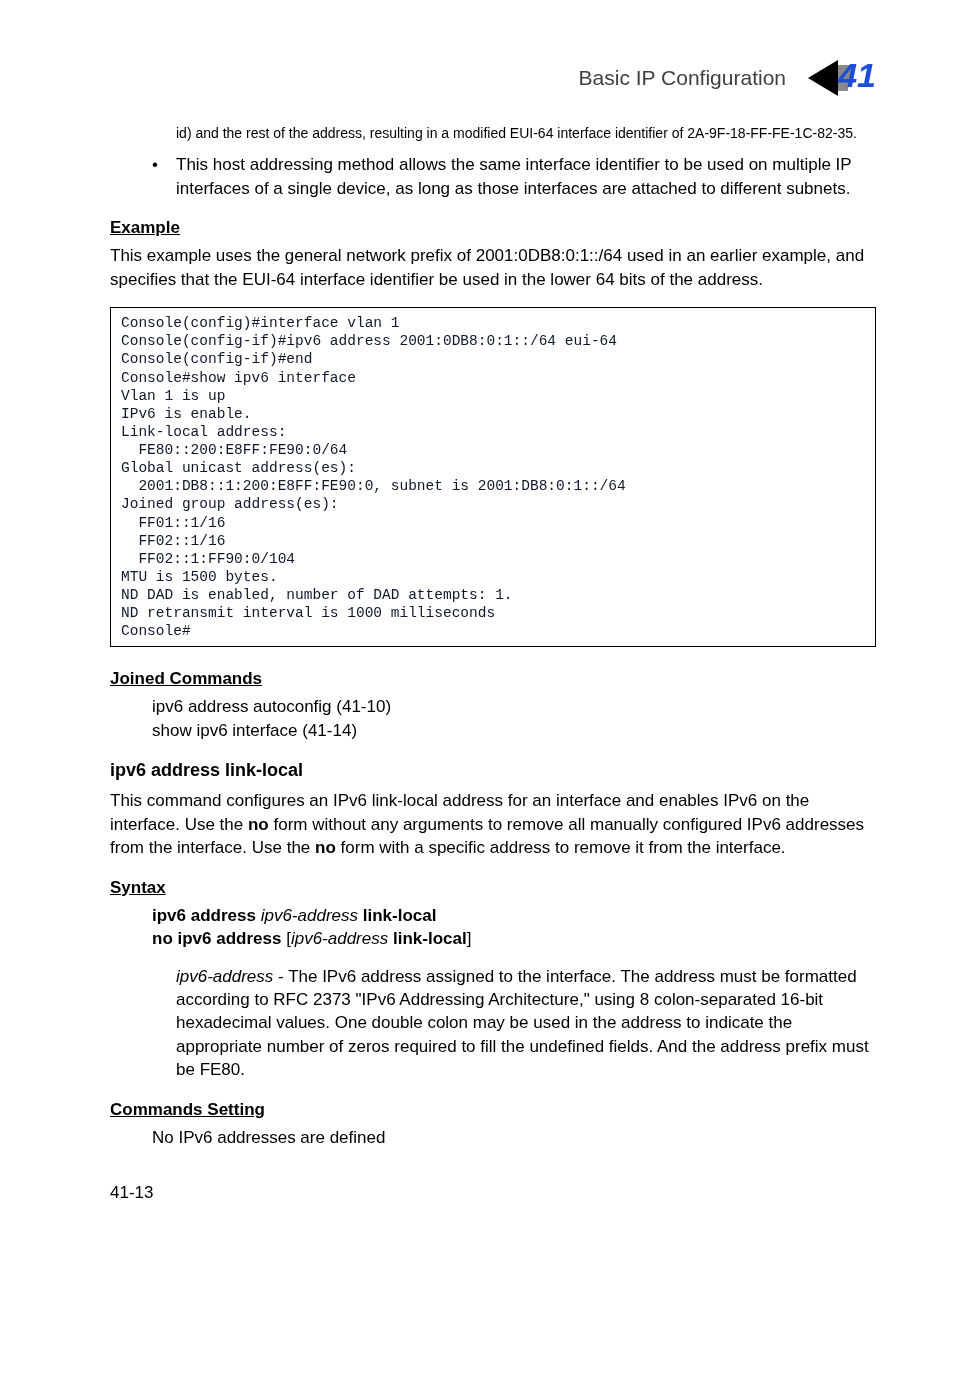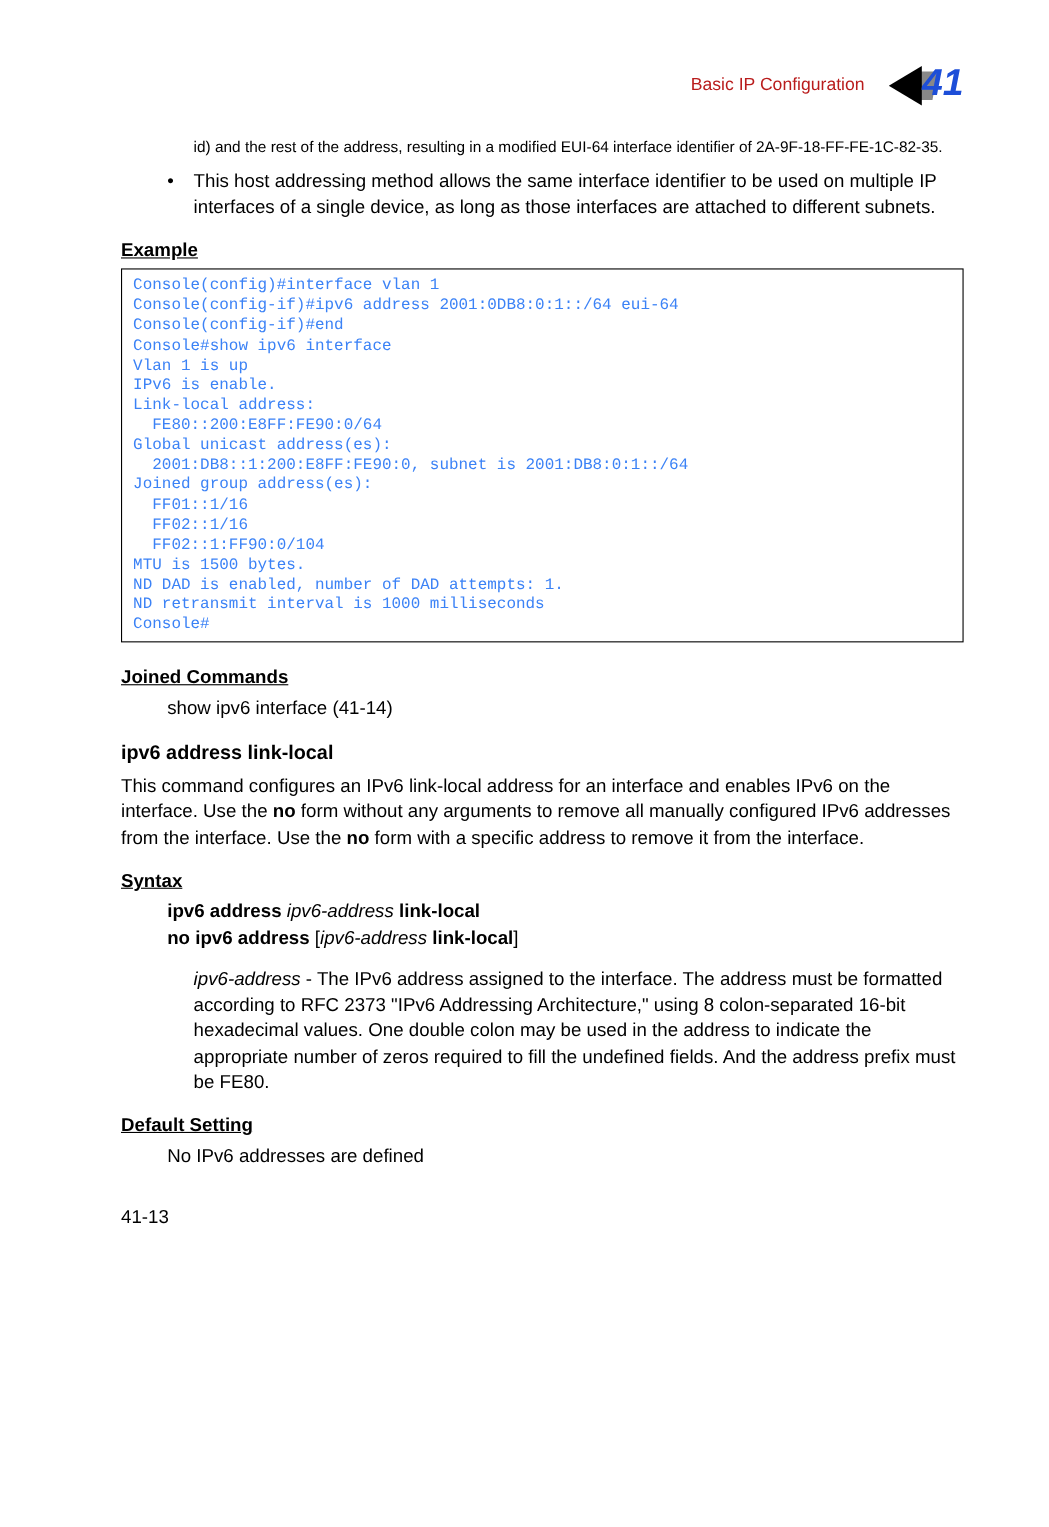--- a/index.html
+++ b/index.html
@@ -14,22 +14,22 @@
     padding: 58px 78px 40px 110px;
     box-sizing: border-box;
   }
   .header {
     display: flex;
     justify-content: flex-end;
     align-items: center;
     margin-bottom: 26px;
   }
   .header-text {
-    font-size: 16px;
-    color: #b91c1c;
+    font-size: 21px;
+    color: #404040;
     margin-right: 12px;
   }
   .header-icon {
     position: relative;
     width: 78px;
     height: 40px;
   }
   .header-icon .tri {
     position: absolute;
     right: 38px;
@@ -87,21 +87,21 @@
     line-height: 1.38;
     margin-bottom: 16px;
   }
   .code-block {
     border: 1px solid #000;
     padding: 6px 10px;
     font-family: "Courier New", monospace;
     font-size: 14.5px;
     line-height: 1.25;
     white-space: pre;
-    color: #3b82f6;
+    color: #0f172a;
     margin-bottom: 22px;
     overflow: hidden;
   }
   .related-item {
     margin-left: 42px;
     font-size: 17px;
     line-height: 1.38;
   }
   .subheading {
     font-size: 18px;
@@ -143,20 +143,21 @@
   </div>
 
   <div class="indent-para">id) and the rest of the address, resulting in a modified EUI-64 interface identifier of 2A-9F-18-FF-FE-1C-82-35.</div>
 
   <div class="bullet-row">
     <div class="bullet-dot">•</div>
     <div>This host addressing method allows the same interface identifier to be used on multiple IP interfaces of a single device, as long as those interfaces are attached to different subnets.</div>
   </div>
 
   <div class="heading">Example</div>
+  <div class="body-text">This example uses the general network prefix of 2001:0DB8:0:1::/64 used in an earlier example, and specifies that the EUI-64 interface identifier be used in the lower 64 bits of the address.</div>
 
   <div class="code-block">Console(config)#interface vlan 1
 Console(config-if)#ipv6 address 2001:0DB8:0:1::/64 eui-64
 Console(config-if)#end
 Console#show ipv6 interface
 Vlan 1 is up
 IPv6 is enable.
 Link-local address:
   FE80::200:E8FF:FE90:0/64
 Global unicast address(es):
@@ -164,38 +165,39 @@
 Joined group address(es):
   FF01::1/16
   FF02::1/16
   FF02::1:FF90:0/104
 MTU is 1500 bytes.
 ND DAD is enabled, number of DAD attempts: 1.
 ND retransmit interval is 1000 milliseconds
 Console#</div>
 
   <div class="heading">Joined Commands</div>
+  <div class="related-item">ipv6 address autoconfig (41-10)</div>
   <div class="related-item">show ipv6 interface (41-14)</div>
 
   <div class="subheading">ipv6 address link-local</div>
   <div class="body-text">
     <span>This command configures an IPv6 link-local address for an interface and enables IPv6 on the interface. Use the </span><strong class="b">no</strong><span> form without any arguments to remove all manually configured IPv6 addresses from the interface. Use the </span><strong class="b">no</strong><span> form with a specific address to remove it from the interface.</span>
   </div>
 
   <div class="heading">Syntax</div>
   <div class="syntax-block">
     <div>
       <strong class="b">ipv6 address </strong><em class="it">ipv6-address</em><strong class="b"> link-local</strong>
     </div>
     <div>
       <strong class="b">no ipv6 address </strong><span>[</span><em class="it">ipv6-address</em><strong class="b"> link-local</strong><span>]</span>
     </div>
   </div>
   <div class="syntax-desc">
     <em class="it">ipv6-address</em><span> - The IPv6 address assigned to the interface. The address must be formatted according to RFC 2373 "IPv6 Addressing Architecture," using 8 colon-separated 16-bit hexadecimal values. One double colon may be used in the address to indicate the appropriate number of zeros required to fill the undefined fields. And the address prefix must be FE80.</span>
   </div>
 
-  <div class="heading">Default Setting</div>
+  <div class="heading">Commands Setting</div>
   <div class="related-item">No IPv6 addresses are defined</div>
 
   <div class="footer">41-13</div>
 
 </div>
 
 </body></html>

